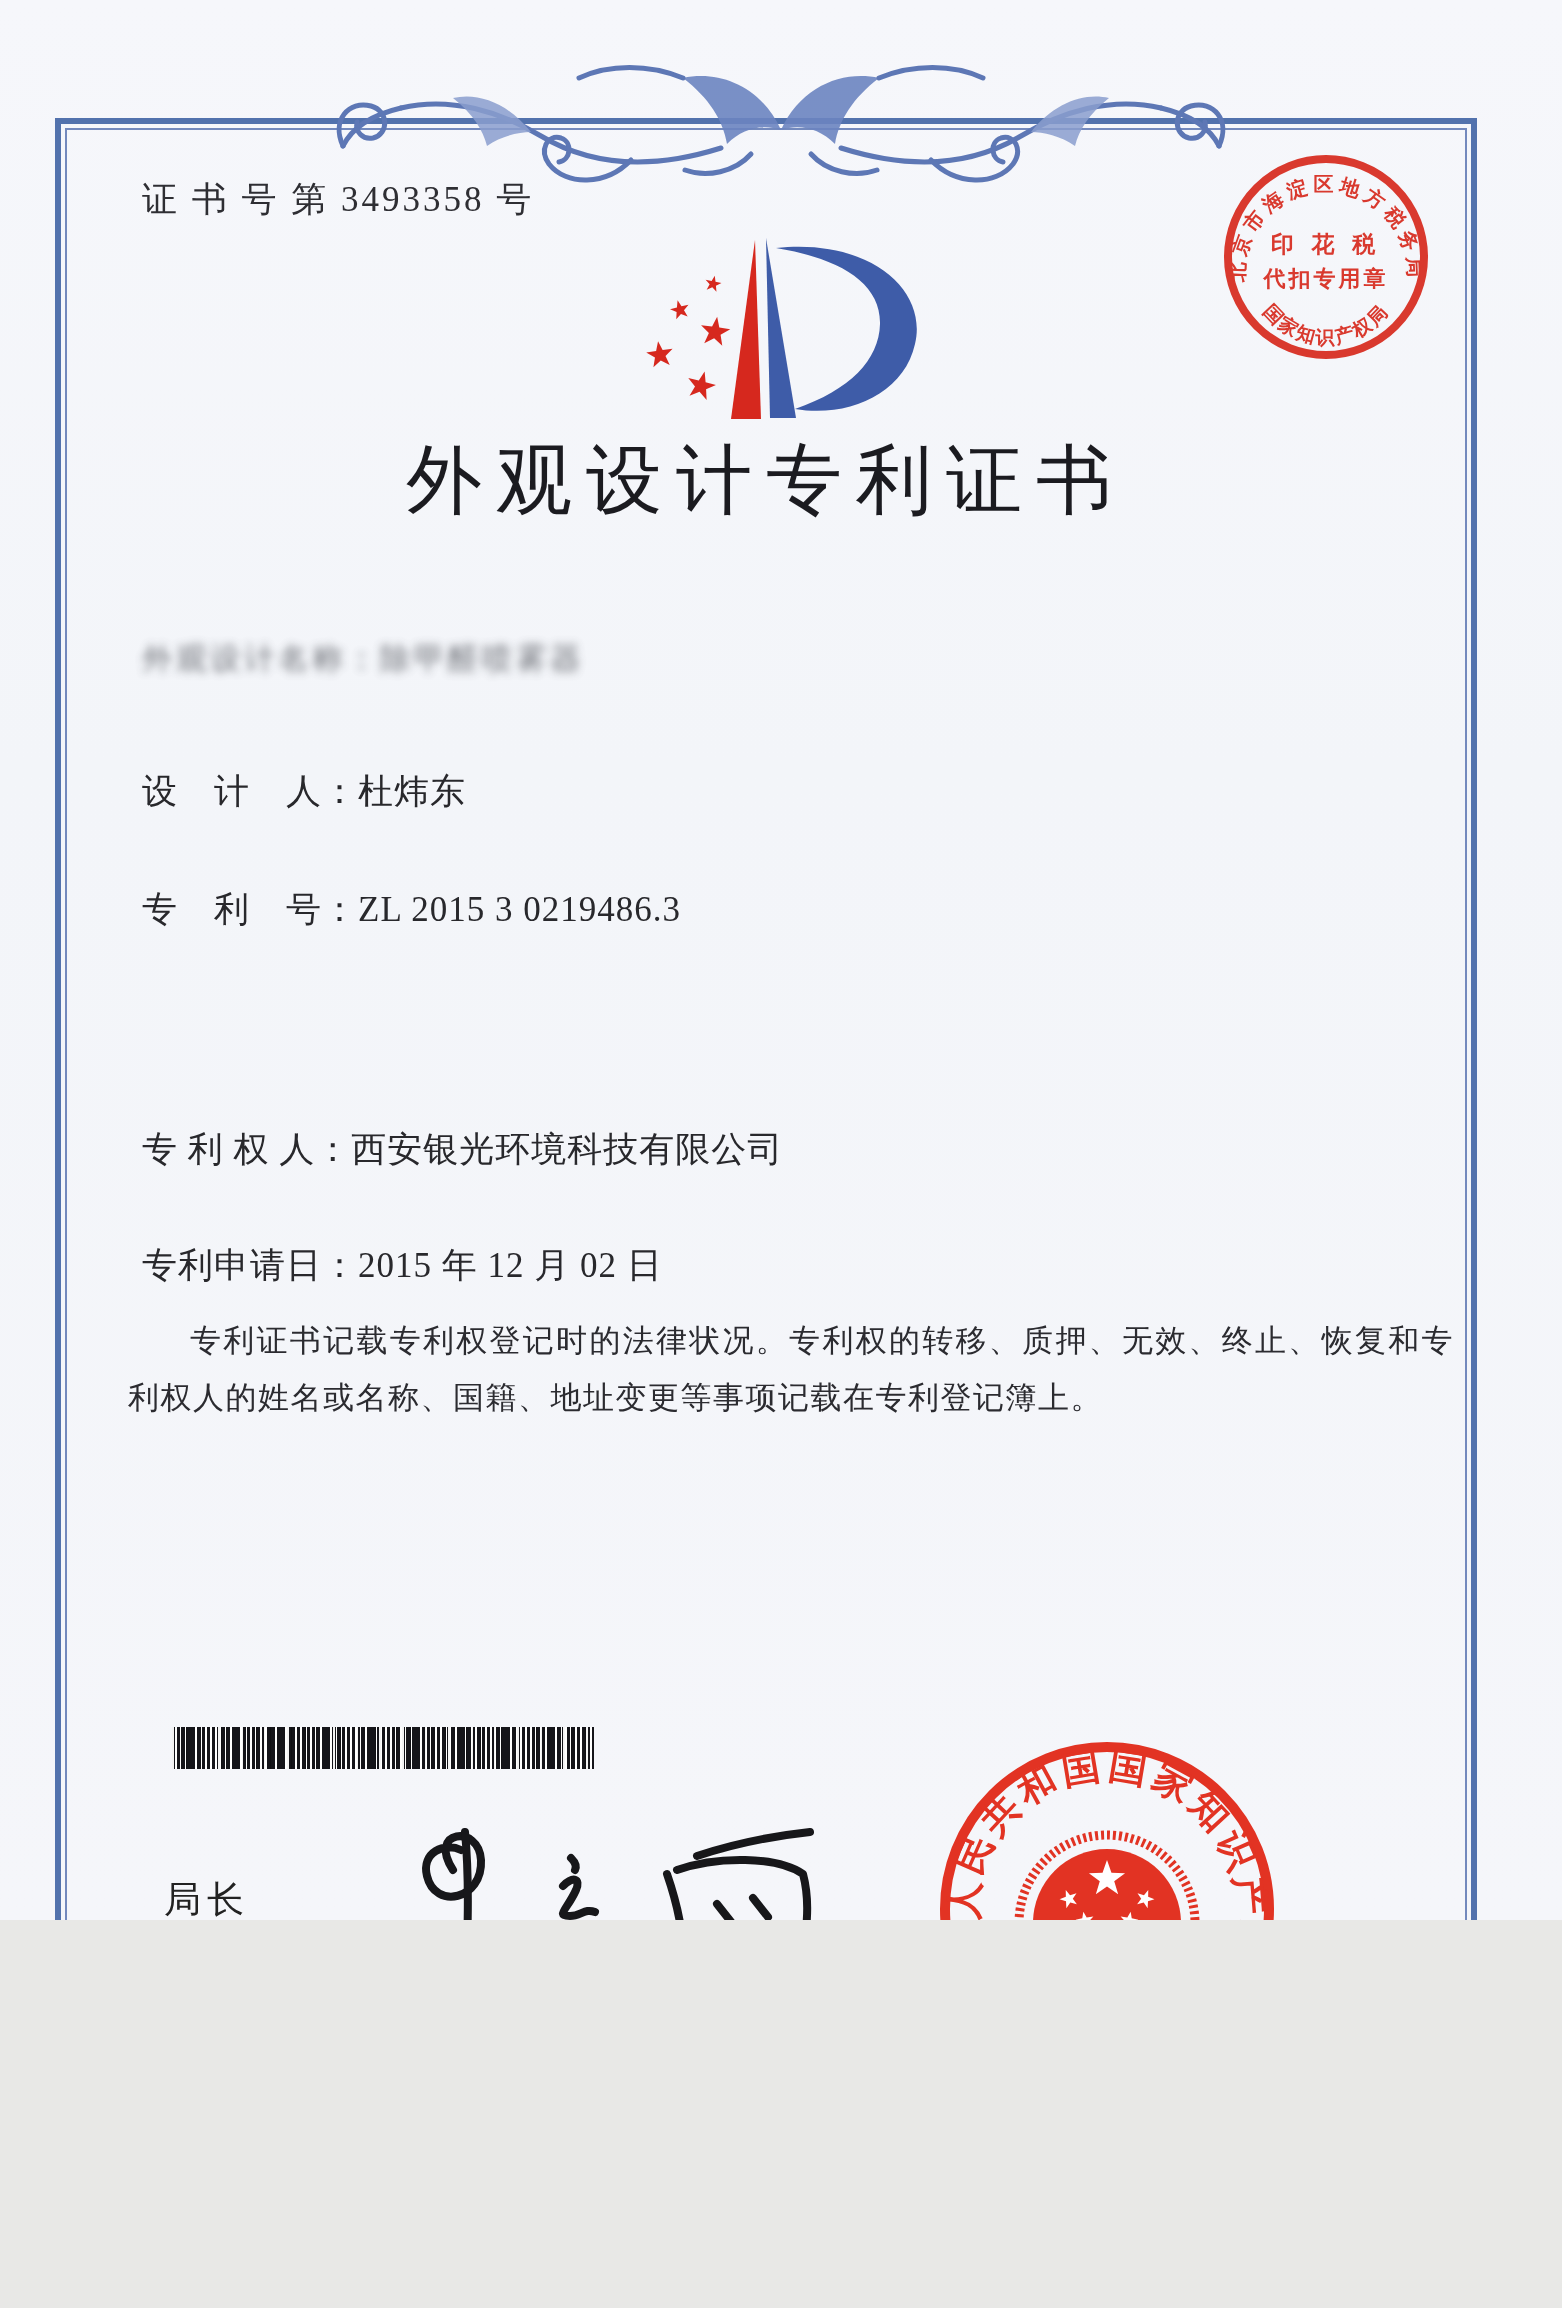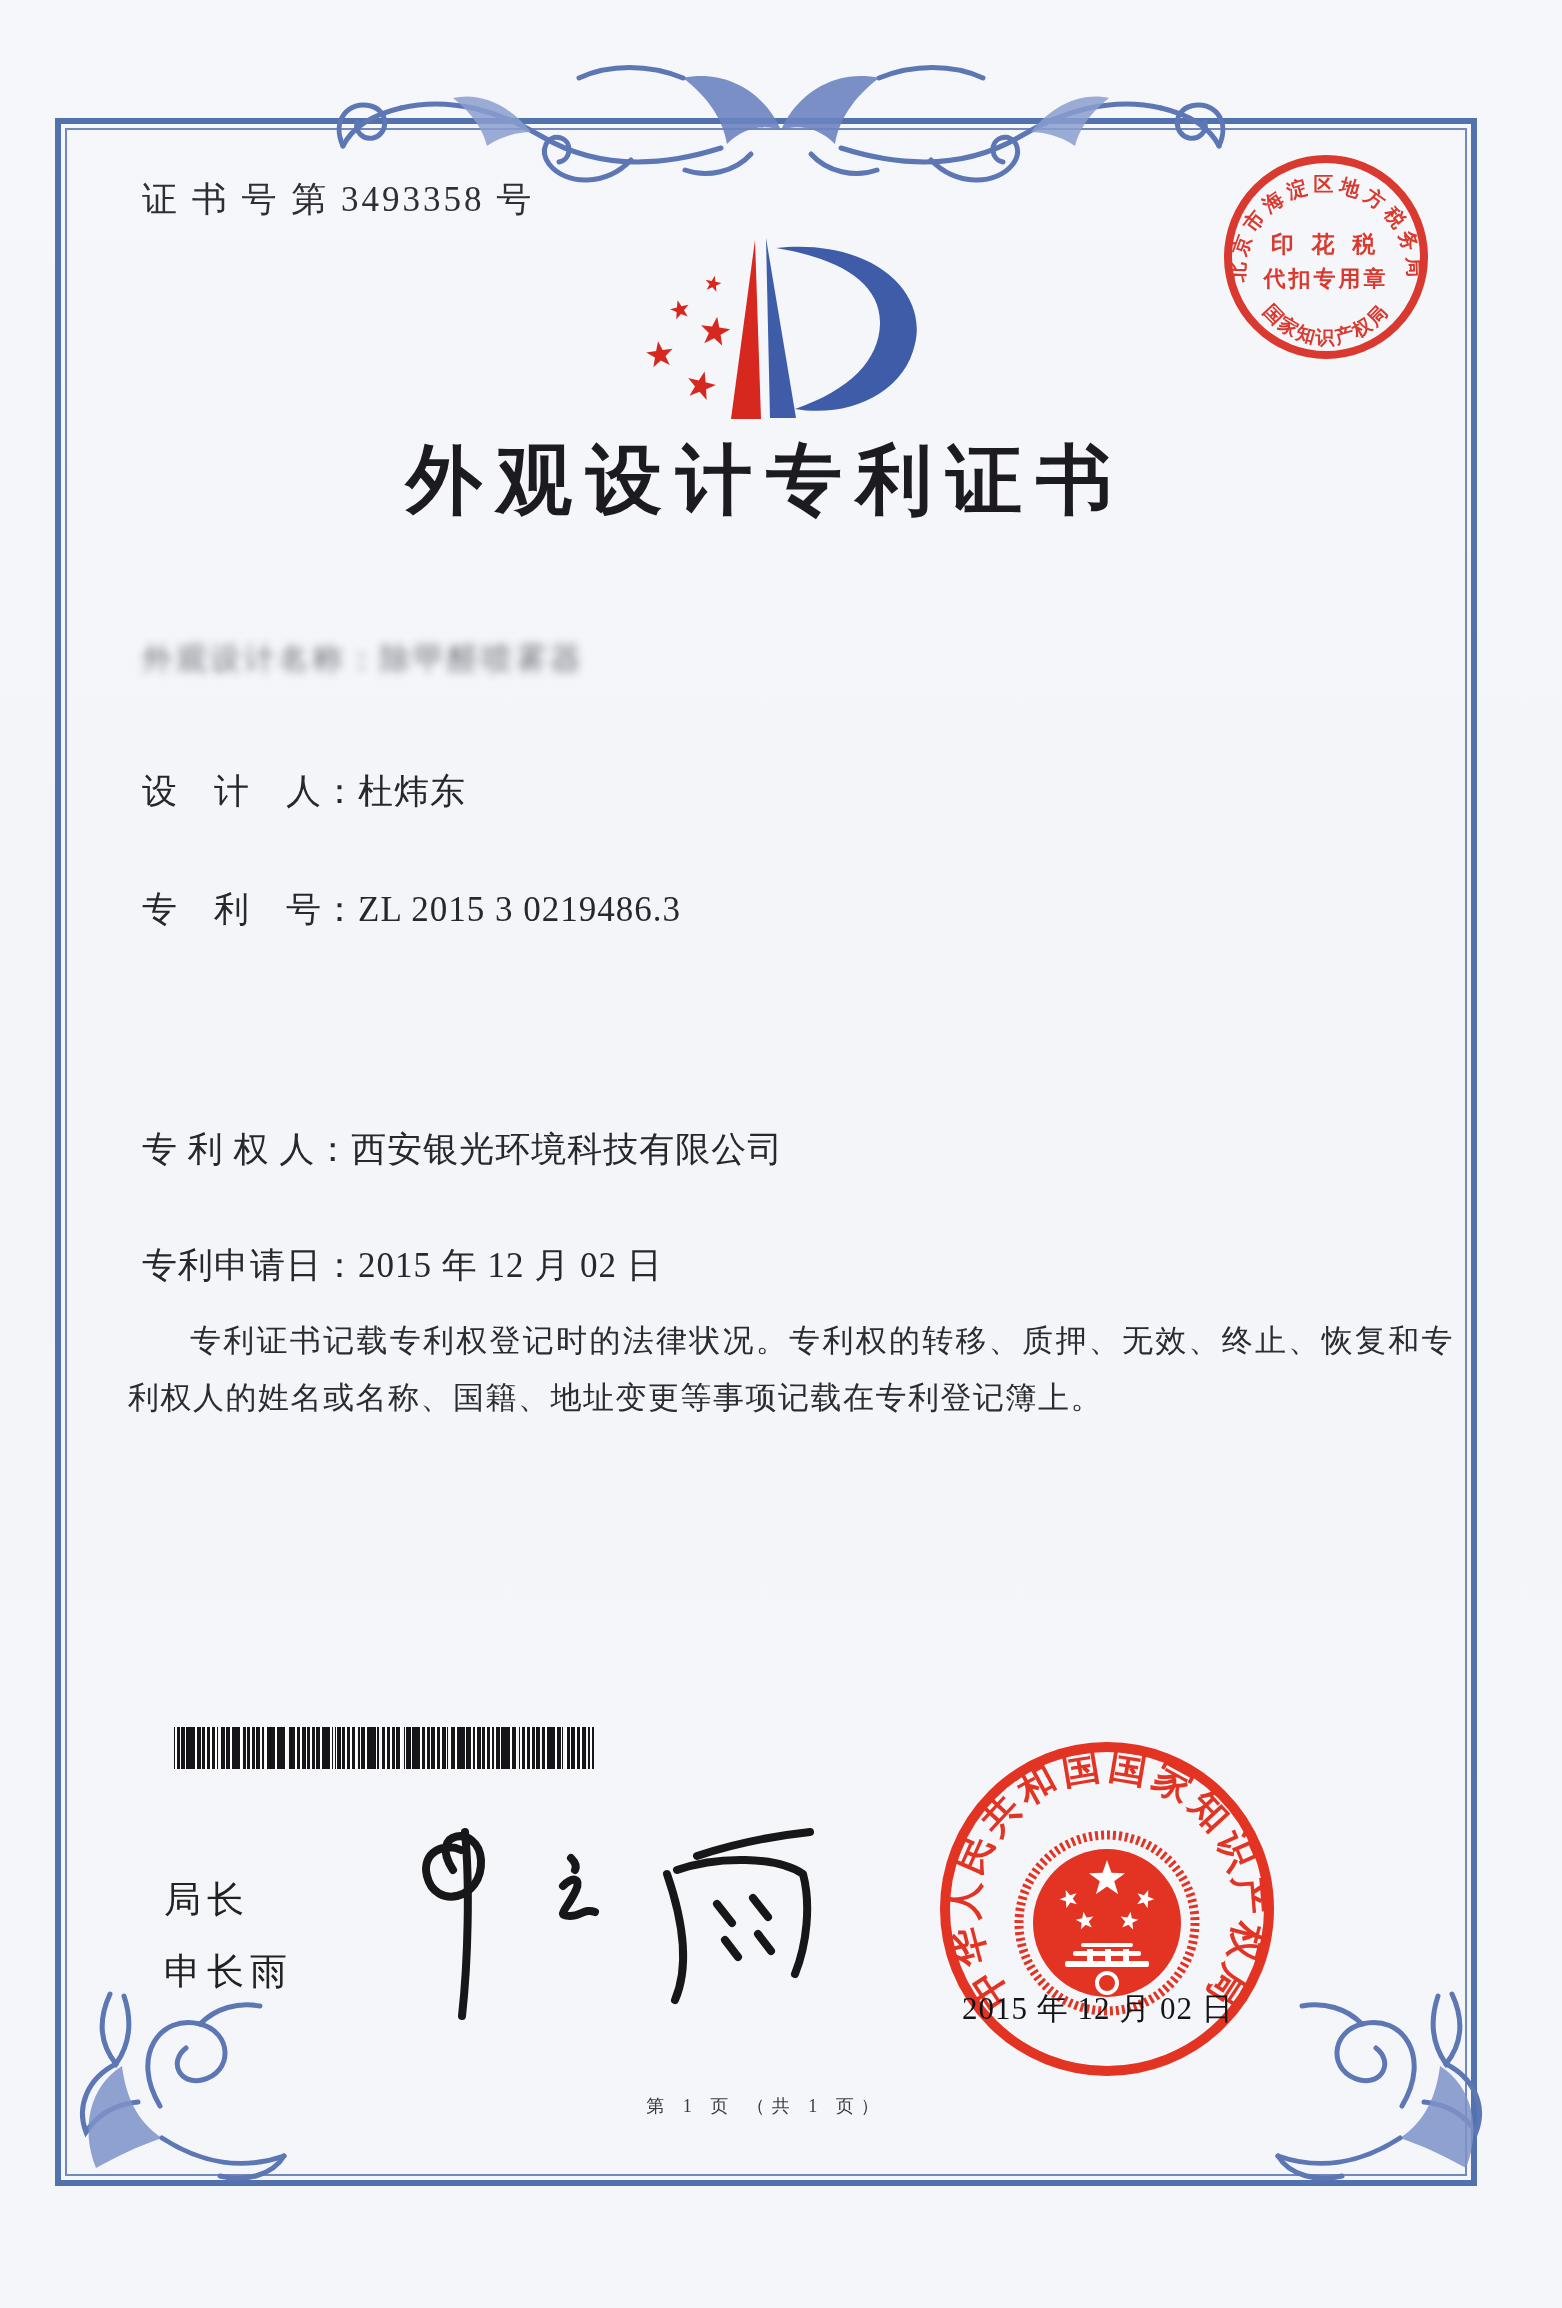--- a/index.html
+++ b/index.html
@@ -1,17 +1,17 @@
 <!DOCTYPE html>
 <html><head>
 <meta charset="utf-8">
 <style>
   html,body{margin:0;padding:0;background:#e8e8e6;}
   .page{
-    position:relative;width:1562px;height:2308px;margin:0 auto;
+    position:relative;width:1562px;height:1920px;margin:0 auto;
     background:linear-gradient(180deg,#f6f7fb 0%,#f3f5f9 40%,#f5f6fa 100%);
     overflow:hidden;
     font-family:"Liberation Serif","DejaVu Serif",serif;
     color:#26262a;
   }
   
   .frame-outer{
     position:absolute;left:55px;top:118px;width:1422px;height:2068px;
     border:6px solid #5272ad;box-sizing:border-box;
   }
@@ -20,21 +20,21 @@
     border:2px solid #7389bd;
   }
   
   .cert-no{
     position:absolute;left:142px;top:176px;
     font-size:35px;letter-spacing:3px;color:#2e2e33;
   }
   .logo{position:absolute;left:598px;top:222px;width:352px;height:218px;}
   .title{
     position:absolute;left:55px;top:430px;width:1422px;
-    text-align:center;font-size:76px;font-weight:bold;
+    text-align:center;font-size:76px;font-weight:normal;
     letter-spacing:14px;color:#1b1b20;
   }
   
   .design-name{
     position:absolute;left:142px;top:638px;
     font-size:31px;letter-spacing:3px;color:#4b4e55;
     filter:blur(4.5px);opacity:.8;
   }
   
   .field{

